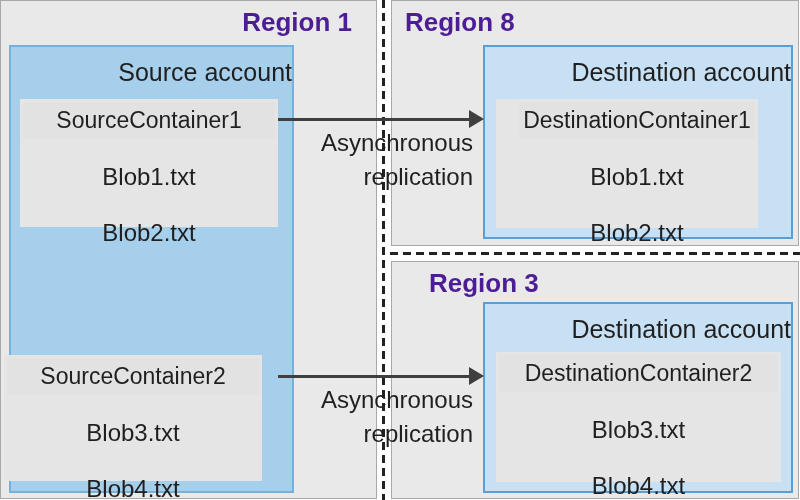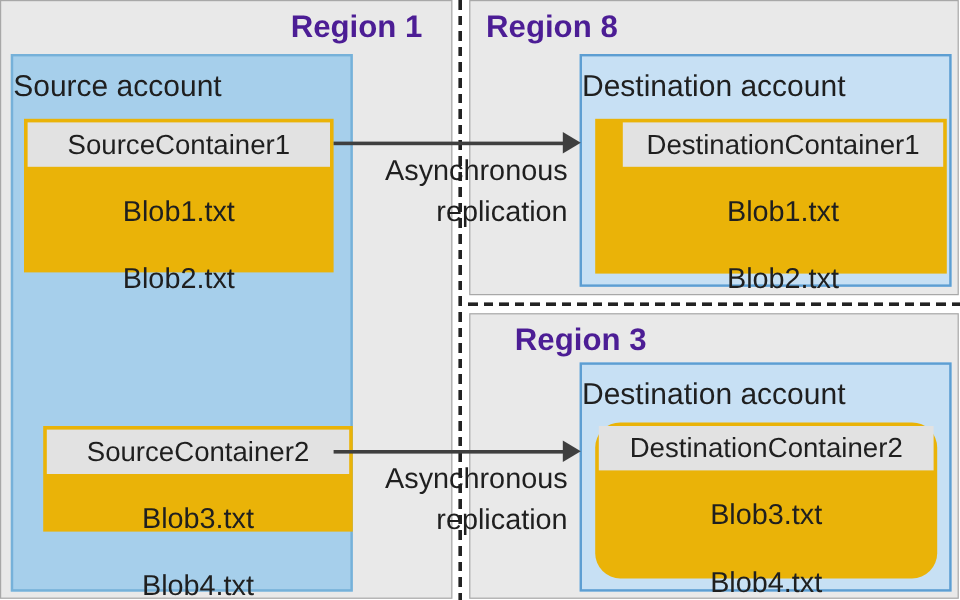--- a/index.html
+++ b/index.html
@@ -39,48 +39,48 @@
     background:repeating-linear-gradient(90deg,#222222 0 8px,transparent 8px 13px);
     z-index:2;
   }
 
   .account{
     position:absolute;
     box-sizing:border-box;
     z-index:3;
   }
   .account-title{
-    text-align:left;
+    text-align:right;
     font-size:25px;
     padding-top:11px;
   }
   #source-account{
     left:9px;top:45px;width:285px;height:448px;
     background:#a6cfeb;border:2px solid #76b1d9;
   }
   #dest-account-r2{
     left:483px;top:45px;width:310px;height:194px;
     background:#c7e0f4;border:2px solid #5d9ed2;
   }
   #dest-account-r3{
     left:483px;top:302px;width:310px;height:191px;
     background:#c7e0f4;border:2px solid #5d9ed2;
   }
 
   .container-box{
     position:absolute;
-    background:#eab308;
+    background:#e5e5e5;
     box-sizing:border-box;
     padding:3px;
     z-index:4;
   }
   #source-container-1{left:20px;top:99px;width:258px;height:128px;}
-  #source-container-2{left:36px;top:355px;width:258px;height:88px;}
-  #dest-container-1{left:496px;top:99px;width:293px;height:129px;padding-left:23px;}
-  #dest-container-2{left:496px;top:352px;width:285px;height:130px;border-radius:21px;}
+  #source-container-2{left:4px;top:355px;width:258px;height:126px;}
+  #dest-container-1{left:496px;top:99px;width:262px;height:129px;padding-left:23px;}
+  #dest-container-2{left:496px;top:352px;width:285px;height:130px;}
   .container-header{
     background:#e2e2e2;
     height:37px;
     display:flex;align-items:center;justify-content:center;
     font-size:23px;
     white-space:nowrap;
   }
   .blob{
     text-align:center;
     font-size:24px;

